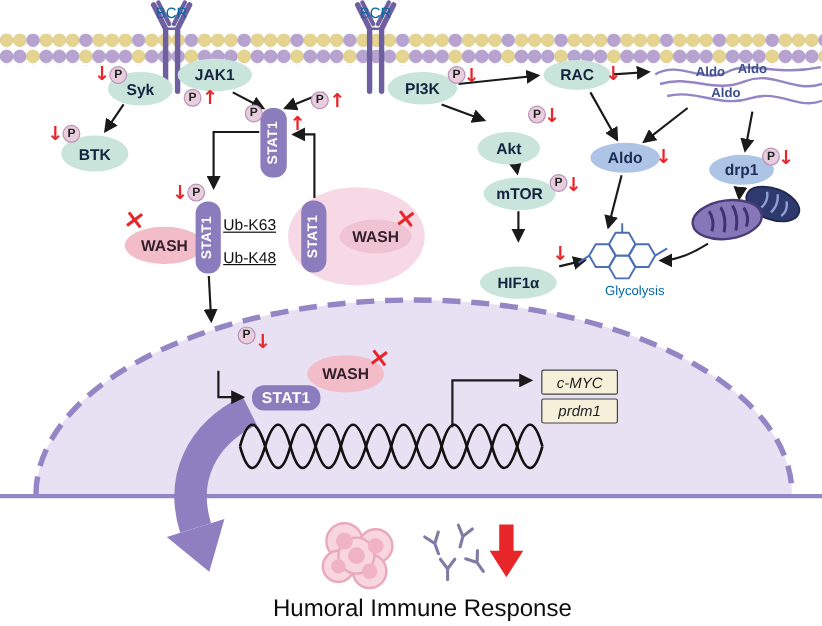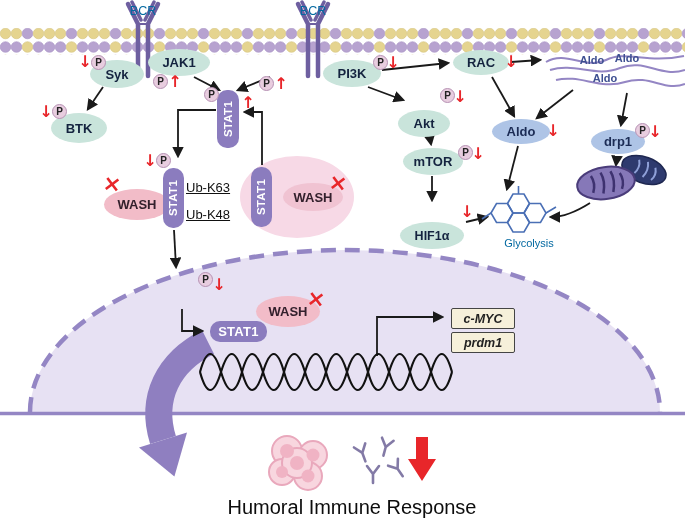--- a/index.html
+++ b/index.html
@@ -17,21 +17,21 @@
   .stat1 { background:#8b7cbe; color:#fff; border-radius:10px; display:flex; align-items:center; justify-content:center; font-weight:bold; font-size:11.5px; }
   .stat1 .t { transform:rotate(-90deg); white-space:nowrap; letter-spacing:.3px; }
   .stat1.h { font-size:13px; }
   .stat1.h .t { transform:none; }
   .badge { border-radius:50%; background:#e8cddf; border:1.5px solid #b792b4; display:flex; align-items:center; justify-content:center; font-size:10px; font-weight:bold; color:#222; }
   .redmark { color:#e8262a; font-weight:bold; font-size:16px; line-height:1; display:flex; align-items:center; justify-content:center; font-family:"DejaVu Sans", sans-serif; }
   .cross { color:#e8262a; font-weight:bold; font-size:22px; line-height:1; display:flex; align-items:center; justify-content:center; transform:rotate(8deg); font-family:"DejaVu Sans", sans-serif; }
   .lbl { font-weight:normal; color:#0369a1; display:flex; align-items:center; justify-content:center; }
   .small-lbl { font-size:13px; color:#111; display:flex; align-items:center;text-decoration:underline; }
   .aldo-lbl { font-size:11px; font-weight:bold; color:#3d4f91; display:flex; align-items:center; justify-content:center; }
-  .genebox { background:#f6f0da; border:1.5px solid #444; border-radius:2px; display:flex; align-items:center; justify-content:center; font-style:italic; font-size:12.5px; color:#222;font-weight:bold; }
+  .genebox { background:#f6f0da; border:1.5px solid #444; border-radius:2px; display:flex; align-items:center; justify-content:center; font-style:italic; font-size:12.5px; color:#222; }
   .caption { font-size:20px; font-weight:normal; color:#0d0d0d; display:flex; align-items:center; justify-content:center; }
 </style>
 </head>
 <body>
 
 <div id="stage">
 
 <svg id="bg" width="685" height="522" viewBox="0 0 685 522">
   <defs>
     <marker id="ah" viewBox="0 0 10 10" refX="8" refY="5" markerWidth="6.5" markerHeight="6.5" orient="auto-start-reverse">

